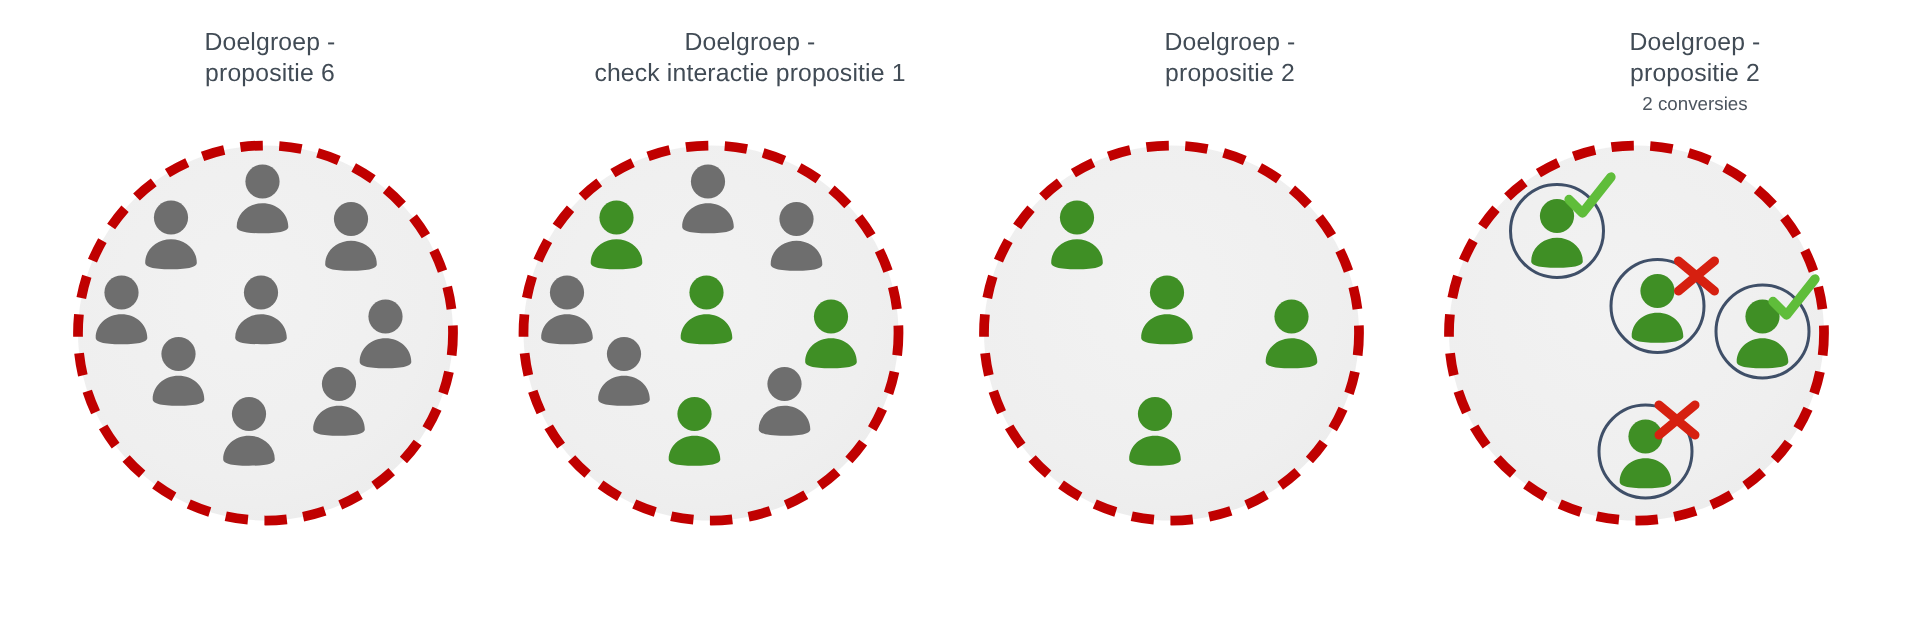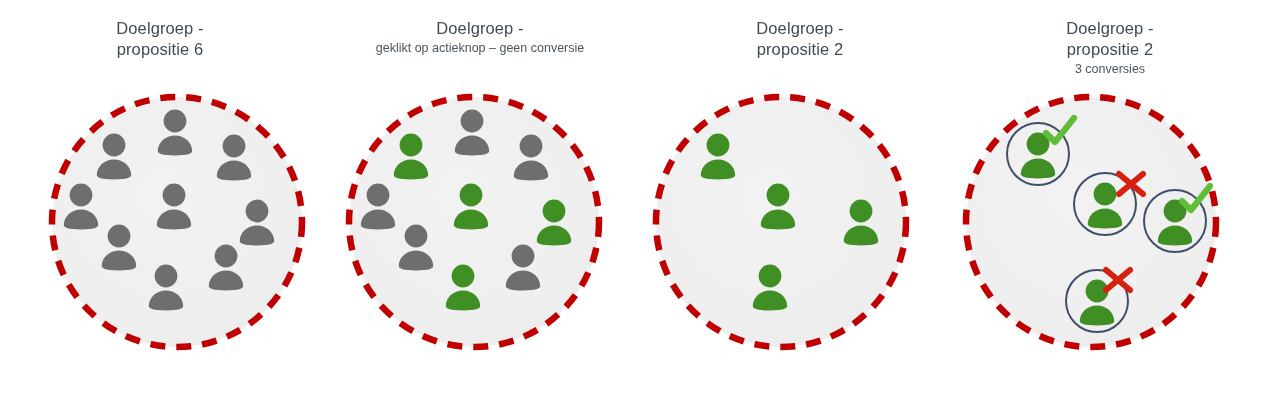--- a/index.html
+++ b/index.html
@@ -26,20 +26,21 @@
   #panel-3 { left: 640px; }
   #panel-4 { left: 950px; }
 
   .panel-title {
     position: absolute;
     left: 0;
     top: 18px;
     width: 320px;
     text-align: center;
     line-height: 21px;
+    padding-left: 20px;
   }
   .title-line {
     display: block;
     font-size: 16.5px;
     color: #414b55;
     letter-spacing: 0.1px;
   }
   .title-sub {
     display: block;
     font-size: 12.5px;
@@ -157,21 +158,21 @@
           <circle cx="23" cy="13" r="11.4" fill="#6e6e6e"></circle>
           <path d="M23 27.5c-9.6 0-17.2 7-17.2 15.6 0 2.6 4.6 4.4 17.2 4.4s17.2-1.8 17.2-4.4c0-8.6-7.6-15.6-17.2-15.6z" fill="#6e6e6e"></path>
         </svg>
     </div>
   </div>
 </div>
 
 <div class="panel" id="panel-2">
   <div class="panel-title title-left" style="text-align:center;">
     <span class="title-line">Doelgroep -</span>
-    <span class="title-sub">geklikt op actieknop – geen conversie</span>
+    <span class="title-line">check interactie propositie 1</span>
   </div>
   <div class="circle-wrap" style="left:25px; top:93px; width:258px; height:258px;">
     <div class="circle-fill"></div>
     <svg class="dashed-circle" viewBox="0 0 258 258">
       <circle cx="129" cy="129" r="125" fill="none" stroke="#c00000" stroke-width="6.5" stroke-dasharray="15 11" stroke-linecap="butt"></circle>
     </svg>
     <div class="person" style="left:104px; top:15px;">
       <svg viewBox="0 0 46 48">
           <circle cx="23" cy="13" r="11.4" fill="#6e6e6e"></circle>
           <path d="M23 27.5c-9.6 0-17.2 7-17.2 15.6 0 2.6 4.6 4.4 17.2 4.4s17.2-1.8 17.2-4.4c0-8.6-7.6-15.6-17.2-15.6z" fill="#6e6e6e"></path>
@@ -262,21 +263,21 @@
           <path d="M23 27.5c-9.6 0-17.2 7-17.2 15.6 0 2.6 4.6 4.4 17.2 4.4s17.2-1.8 17.2-4.4c0-8.6-7.6-15.6-17.2-15.6z" fill="#3f8f25"></path>
         </svg>
     </div>
   </div>
 </div>
 
 <div class="panel" id="panel-4">
   <div class="panel-title" style="left:20px; width:280px;">
     <span class="title-line">Doelgroep -</span>
     <span class="title-line">propositie 2</span>
-    <span class="title-sub">3 conversies</span>
+    <span class="title-sub">2 conversies</span>
   </div>
   <div class="circle-wrap" style="left:12px; top:93px; width:258px; height:258px;">
     <div class="circle-fill"></div>
     <svg class="dashed-circle" viewBox="0 0 258 258">
       <circle cx="129" cy="129" r="125" fill="none" stroke="#c00000" stroke-width="6.5" stroke-dasharray="15 11" stroke-linecap="butt"></circle>
     </svg>
 
     <div class="ring-circle" style="left:44px; top:29px;"></div>
     <div class="person" style="left:53px; top:38px;">
       <svg viewBox="0 0 46 48">

